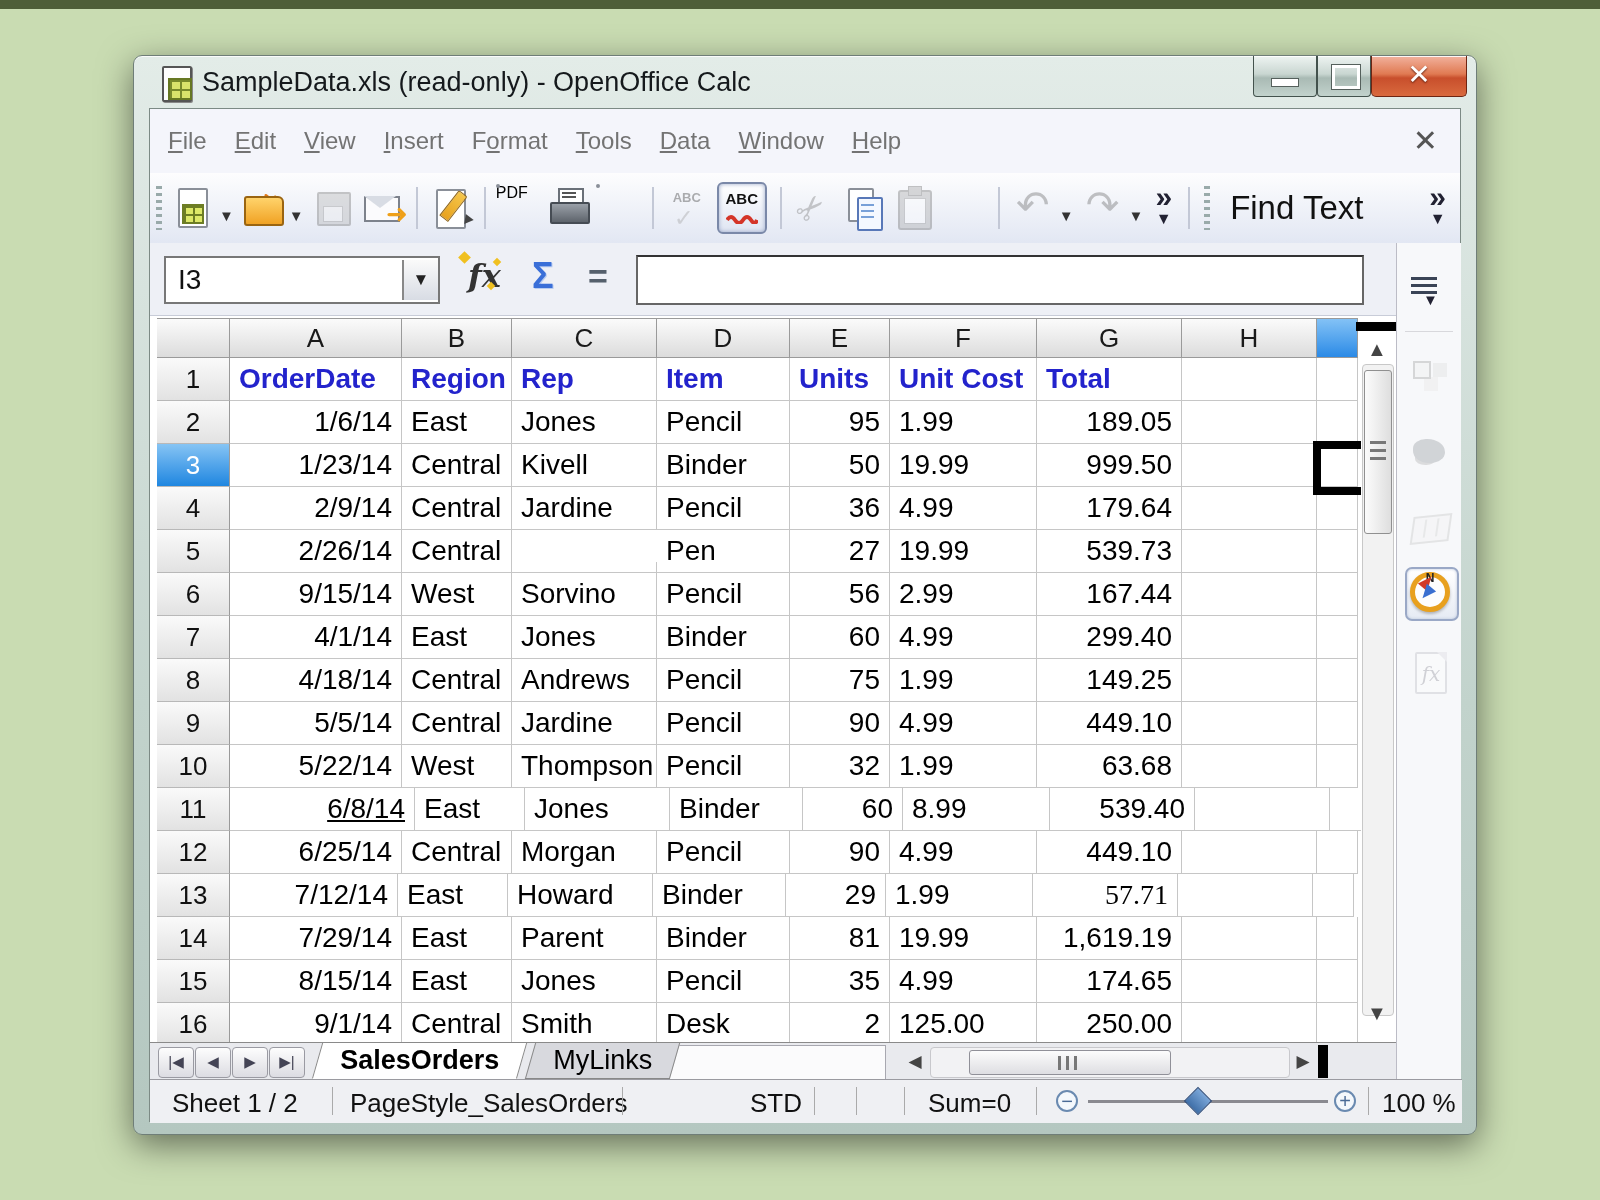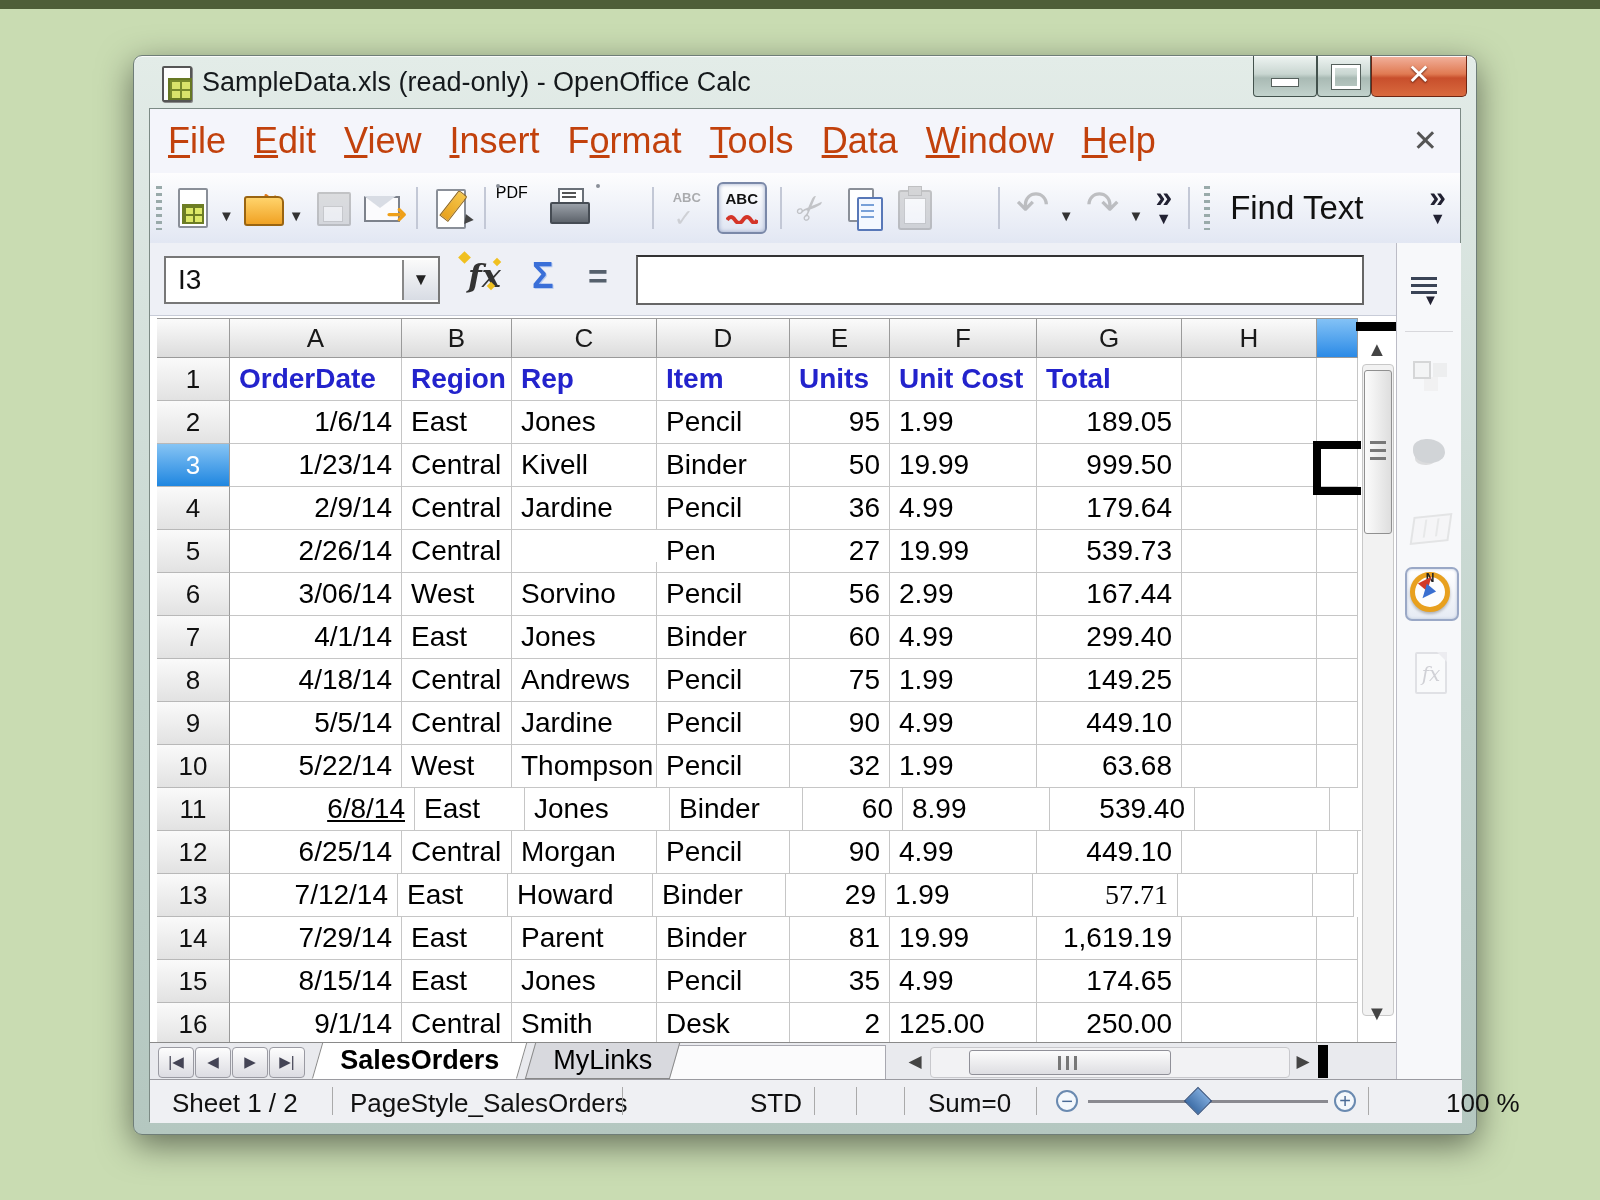--- a/index.html
+++ b/index.html
@@ -24,21 +24,21 @@
   .winbtn.max{left:1183px;width:52px;border-radius:0 0 4px 4px;}
   .winbtn.close{left:1237px;width:94px;border-radius:0 0 5px 5px;
     background:linear-gradient(#f2b29e,#e07a52 45%,#c84f2c 55%,#d96a3e);border-color:#6e2512;}
   .glyph-min{position:absolute;left:17px;top:22px;width:26px;height:7px;background:#fff;border:1px solid #55605c;}
   .glyph-max{position:absolute;left:14px;top:9px;width:22px;height:18px;border:3px solid #fff;outline:1px solid #55605c;background:transparent;}
   .glyph-close{position:absolute;left:0;top:2px;width:100%;text-align:center;color:#fff;font-size:28px;font-weight:bold;text-shadow:0 1px 2px #5e1d0c;}
   
   .client{position:absolute;left:15px;top:52px;width:1312px;height:1014px;background:#fff;border:1px solid #7c8a85;box-sizing:border-box;}
   
   .menubar{position:absolute;left:0;top:0;width:100%;height:64px;background:#f4f5fb;border-bottom:1px solid #d8dae2;display:flex;align-items:center;}
-  .menu-item{font-size:36px;color:#c2410c;padding:0 14px;cursor:default;}
+  .menu-item{font-size:24px;color:#737373;padding:0 14px;cursor:default;}
   .menu-item:first-child{margin-left:4px;}
   .menu-item u{text-decoration:underline;}
   .menubar .doc-close{position:absolute;right:22px;top:14px;font-size:30px;color:#555;}
   
   .toolbar{position:absolute;left:0;top:64px;width:100%;height:70px;background:linear-gradient(#fdfdfe,#e2e7f3);border-bottom:1px solid #aab2c2;display:flex;align-items:center;}
   .tb-grip{width:6px;height:44px;margin:0 6px 0 6px;background:repeating-linear-gradient(#9aa 0 3px,transparent 3px 7px);flex:none;}
   .tb-sep{width:2px;height:42px;background:#c3c8d6;margin:0 8px;flex:none;}
   .dd{font-size:15px;color:#333;margin:14px 4px 0 1px;flex:none;}
   .tb-overflow{font-size:30px;color:#223;font-weight:bold;margin:0 8px;flex:none;line-height:22px;text-align:center;}
   .tb-overflow small{display:block;font-size:16px;}
@@ -368,21 +368,21 @@
           <div class="cell" style="width: 145px; margin-top: 32px;">Gill</div>
           <div class="cell" style="width: 133px;">Pen</div>
           <div class="cell r" style="width: 100px;">27</div>
           <div class="cell" style="width: 147px;">19.99</div>
           <div class="cell r" style="width: 145px;">539.73</div>
           <div class="cell" style="width: 135px;"></div>
           <div class="cell" style="width: 41px;"></div>
         </div>
         <div class="drow">
           <div class="rnum">6</div>
-          <div class="cell r" style="width: 172px;">3/06/14</div>
+          <div class="cell r" style="width: 172px;">9/15/14</div>
           <div class="cell" style="width: 110px;">West</div>
           <div class="cell" style="width: 145px;">Sorvino</div>
           <div class="cell" style="width: 133px;">Pencil</div>
           <div class="cell r" style="width: 100px;">56</div>
           <div class="cell" style="width: 147px;">2.99</div>
           <div class="cell r" style="width: 145px;">167.44</div>
           <div class="cell" style="width: 135px;"></div>
           <div class="cell" style="width: 41px;"></div>
         </div>
         <div class="drow">
@@ -579,17 +579,17 @@
       <span class="stsep" style="left:664px;"></span>
       <span class="stsep" style="left:706px;"></span>
       <span class="stsep" style="left:754px;"></span>
       <span class="st" style="left:778px;">Sum=0</span>
       <span class="stsep" style="left:886px;"></span>
       <div class="zoom-minus" style="left:906px;">−</div>
       <div class="zoom-line" style="left:938px;width:240px;"></div>
       <div class="zoom-thumb" style="left:1038px;"></div>
       <div class="zoom-plus" style="left:1184px;">+</div>
       <span class="stsep" style="left:1218px;"></span>
-      <span class="st" style="left:1296px;">100 %</span>
+      <span class="st" style="left:1232px;">100 %</span>
     </div>
 
   </div>
 </div>
 
 </body></html>

